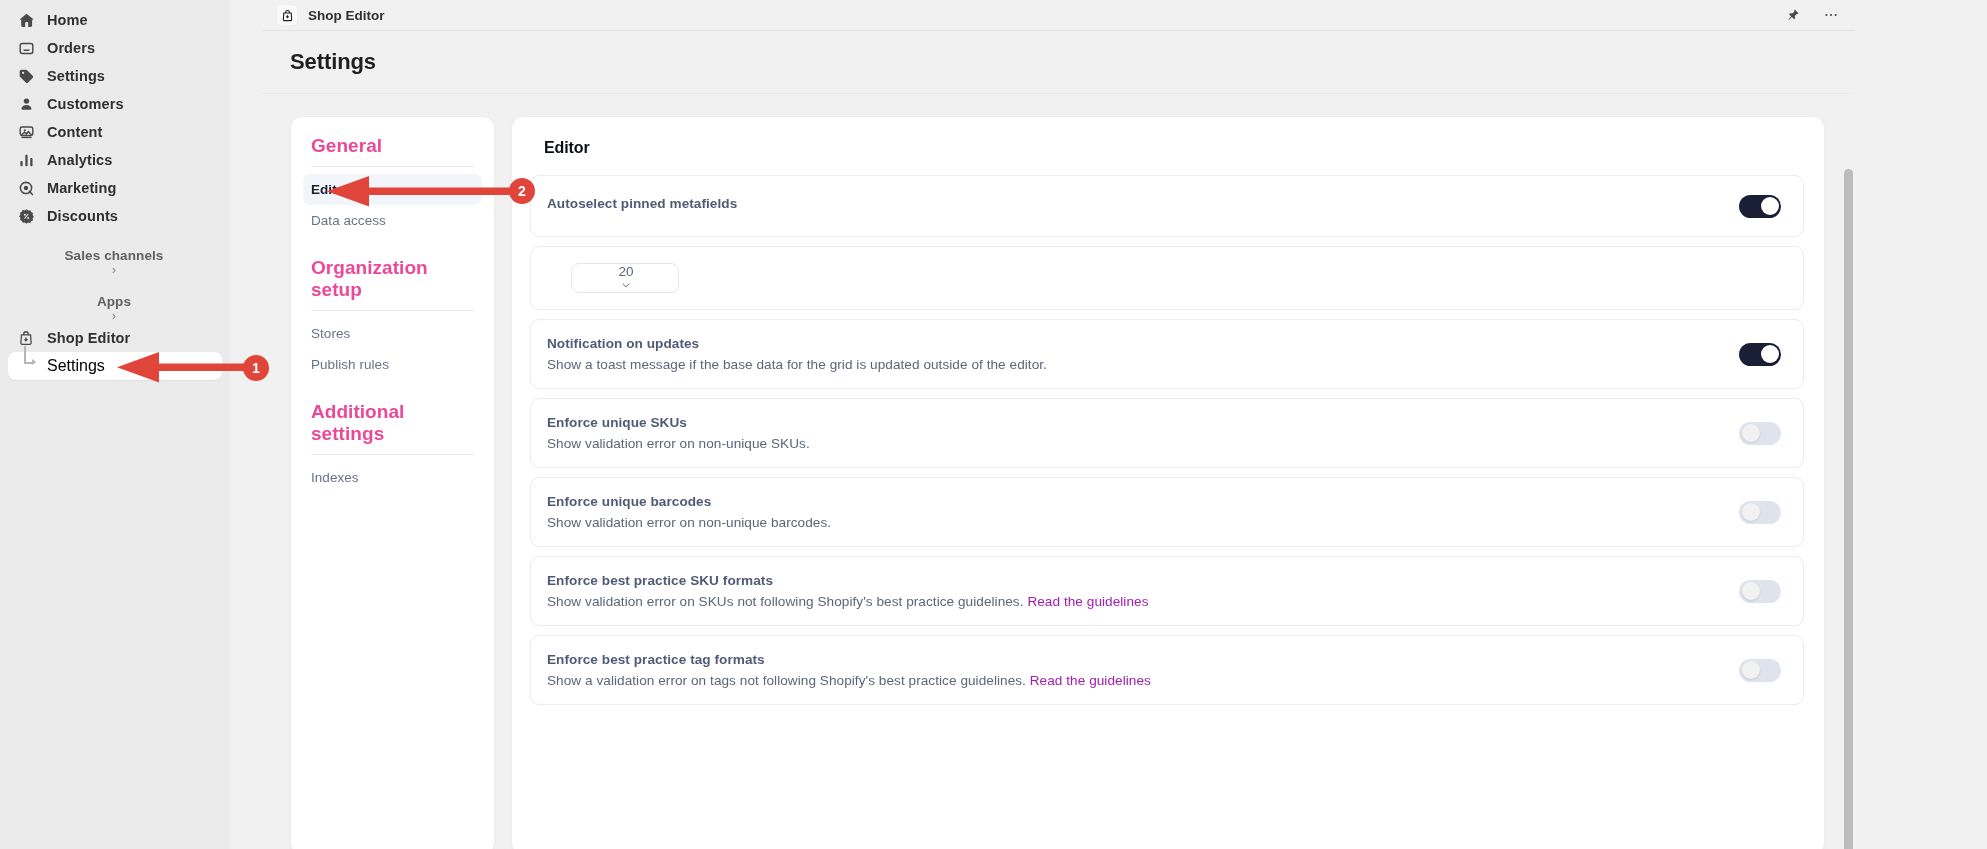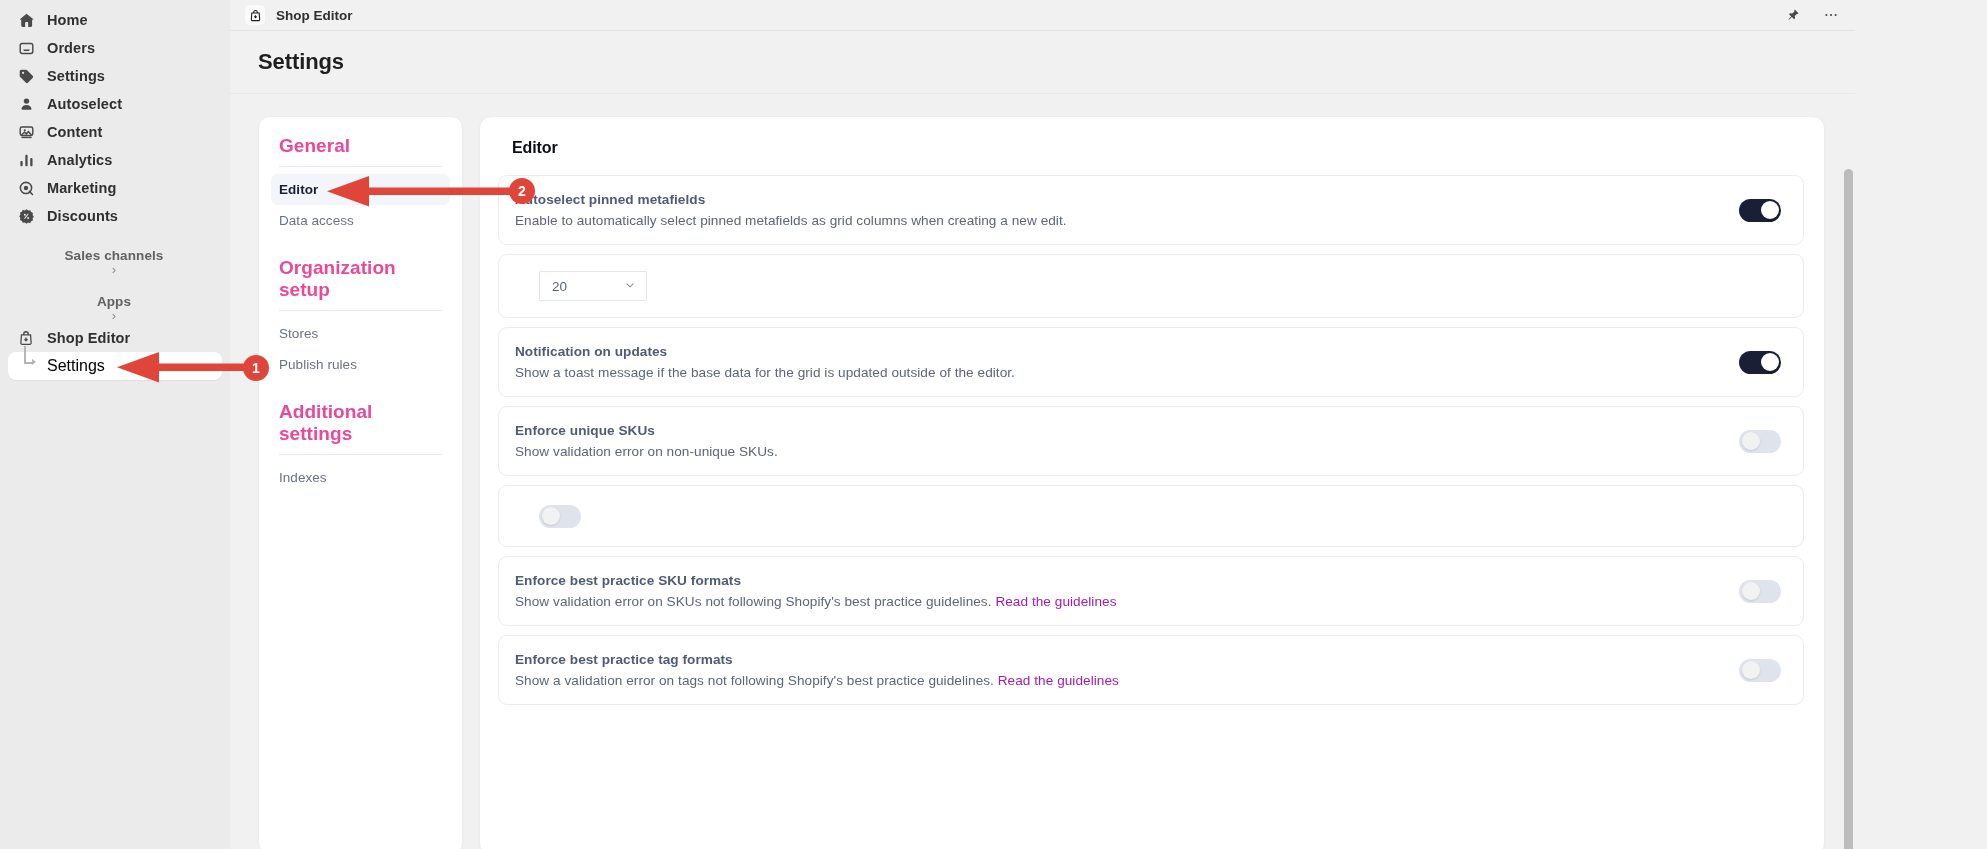--- a/index.html
+++ b/index.html
@@ -3,21 +3,21 @@
 <meta charset="utf-8">
 <style>
   * { box-sizing: border-box; margin: 0; padding: 0; }
   html, body {
     width: 1987px; height: 849px;
     overflow: hidden;
     font-family: "Liberation Sans", sans-serif;
     background: #f1f1f1;
     -webkit-font-smoothing: antialiased;
   }
-  #app { position: relative; width: 1855px; height: 849px; display: flex; }
+  #app { position: relative; width: 1855px; height: 849px; display: flex; gap: 32px; }
 
   
   .sidebar {
     width: 230px; height: 849px;
     background: #ebebeb;
     flex: 0 0 230px;
     padding-top: 6px;
     position: relative;
     z-index: 2;
   }
@@ -190,23 +190,24 @@
     background: #f2f2f2;
     box-shadow: 0 1px 2px rgba(0,0,0,.12);
   }
   .toggle.on { background: #1a1f36; }
   .toggle.on .knob { left: auto; right: 2.5px; background: #ffffff; }
 
   .select-box {
     display: flex; align-items: center; justify-content: space-between;
     width: 108px; height: 30px;
     border: 1px solid #e3e7ee;
-    border-radius: 1px;
+    border-radius: 8px;
     padding: 0 10px 0 12px;
     background: #fff;
+    flex-direction: column;
   }
   .select-box .val { font-size: 13.5px; color: #5b6678; }
   .select-box .chev { color: #8b95a8; font-size: 11px; line-height: 1; }
   .anno-badge {
     position: absolute; z-index: 41;
     width: 26px; height: 26px; border-radius: 50%;
     background: #e0453a;
     color: #fff; font-size: 14px; font-weight: 700;
     display: flex; align-items: center; justify-content: center;
     font-family: "Liberation Sans", sans-serif;
@@ -259,21 +260,21 @@
       <span class="lbl">Settings</span>
     </div>
 
     <div class="nav-item">
       <span class="ico">
         <svg width="17" height="17" viewBox="0 0 20 20" fill="currentColor">
             <circle cx="10" cy="6" r="3.2"></circle>
             <path d="M10 10.6c-3.1 0-5.6 1.9-5.9 4.4-.1.6.4 1.1 1 1.1h9.8c.6 0 1.1-.5 1-1.1-.3-2.5-2.8-4.4-5.9-4.4z"></path>
           </svg>
       </span>
-      <span class="lbl">Autoselect</span>
+      <span class="lbl">Customers</span>
     </div>
 
     <div class="nav-item">
       <span class="ico">
         <svg width="17" height="17" viewBox="0 0 20 20" fill="none" stroke="currentColor" stroke-width="1.7">
             <rect x="2.6" y="3.6" width="14.8" height="10" rx="2"></rect>
             <path d="M4 15.8h12"></path>
             <circle cx="8" cy="7.4" r="1.3" fill="currentColor" stroke="none"></circle>
             <path d="m4.6 12.4 3-2.8 2.2 2 2.4-2.6 3.2 3.4" stroke-linecap="round"></path>
           </svg>
@@ -405,21 +406,20 @@
         <div class="nav-rule"></div>
         <a class="nav-link">Indexes</a>
       </div>
 
       <div class="main-card">
         <h2>Editor</h2>
 
         <div class="setting-row">
           <div class="setting-texts">
             <div class="setting-title">Autoselect pinned metafields</div>
-            <div class="setting-desc">Enable to automatically select pinned metafields as grid columns when creating a new edit.</div>
           </div>
           <div class="setting-ctl">
             <div class="toggle on">
                 <span class="knob"></span>
               </div>
           </div>
         </div>
 
         <div class="setting-row">
           <div class="setting-ctl">
@@ -452,20 +452,24 @@
             <div class="setting-desc">Show validation error on non-unique SKUs.</div>
           </div>
           <div class="setting-ctl">
             <div class="toggle">
                 <span class="knob"></span>
               </div>
           </div>
         </div>
 
         <div class="setting-row">
+          <div class="setting-texts">
+            <div class="setting-title">Enforce unique barcodes</div>
+            <div class="setting-desc">Show validation error on non-unique barcodes.</div>
+          </div>
           <div class="setting-ctl">
             <div class="toggle">
                 <span class="knob"></span>
               </div>
           </div>
         </div>
 
         <div class="setting-row">
           <div class="setting-texts">
             <div class="setting-title">Enforce best practice SKU formats</div>

